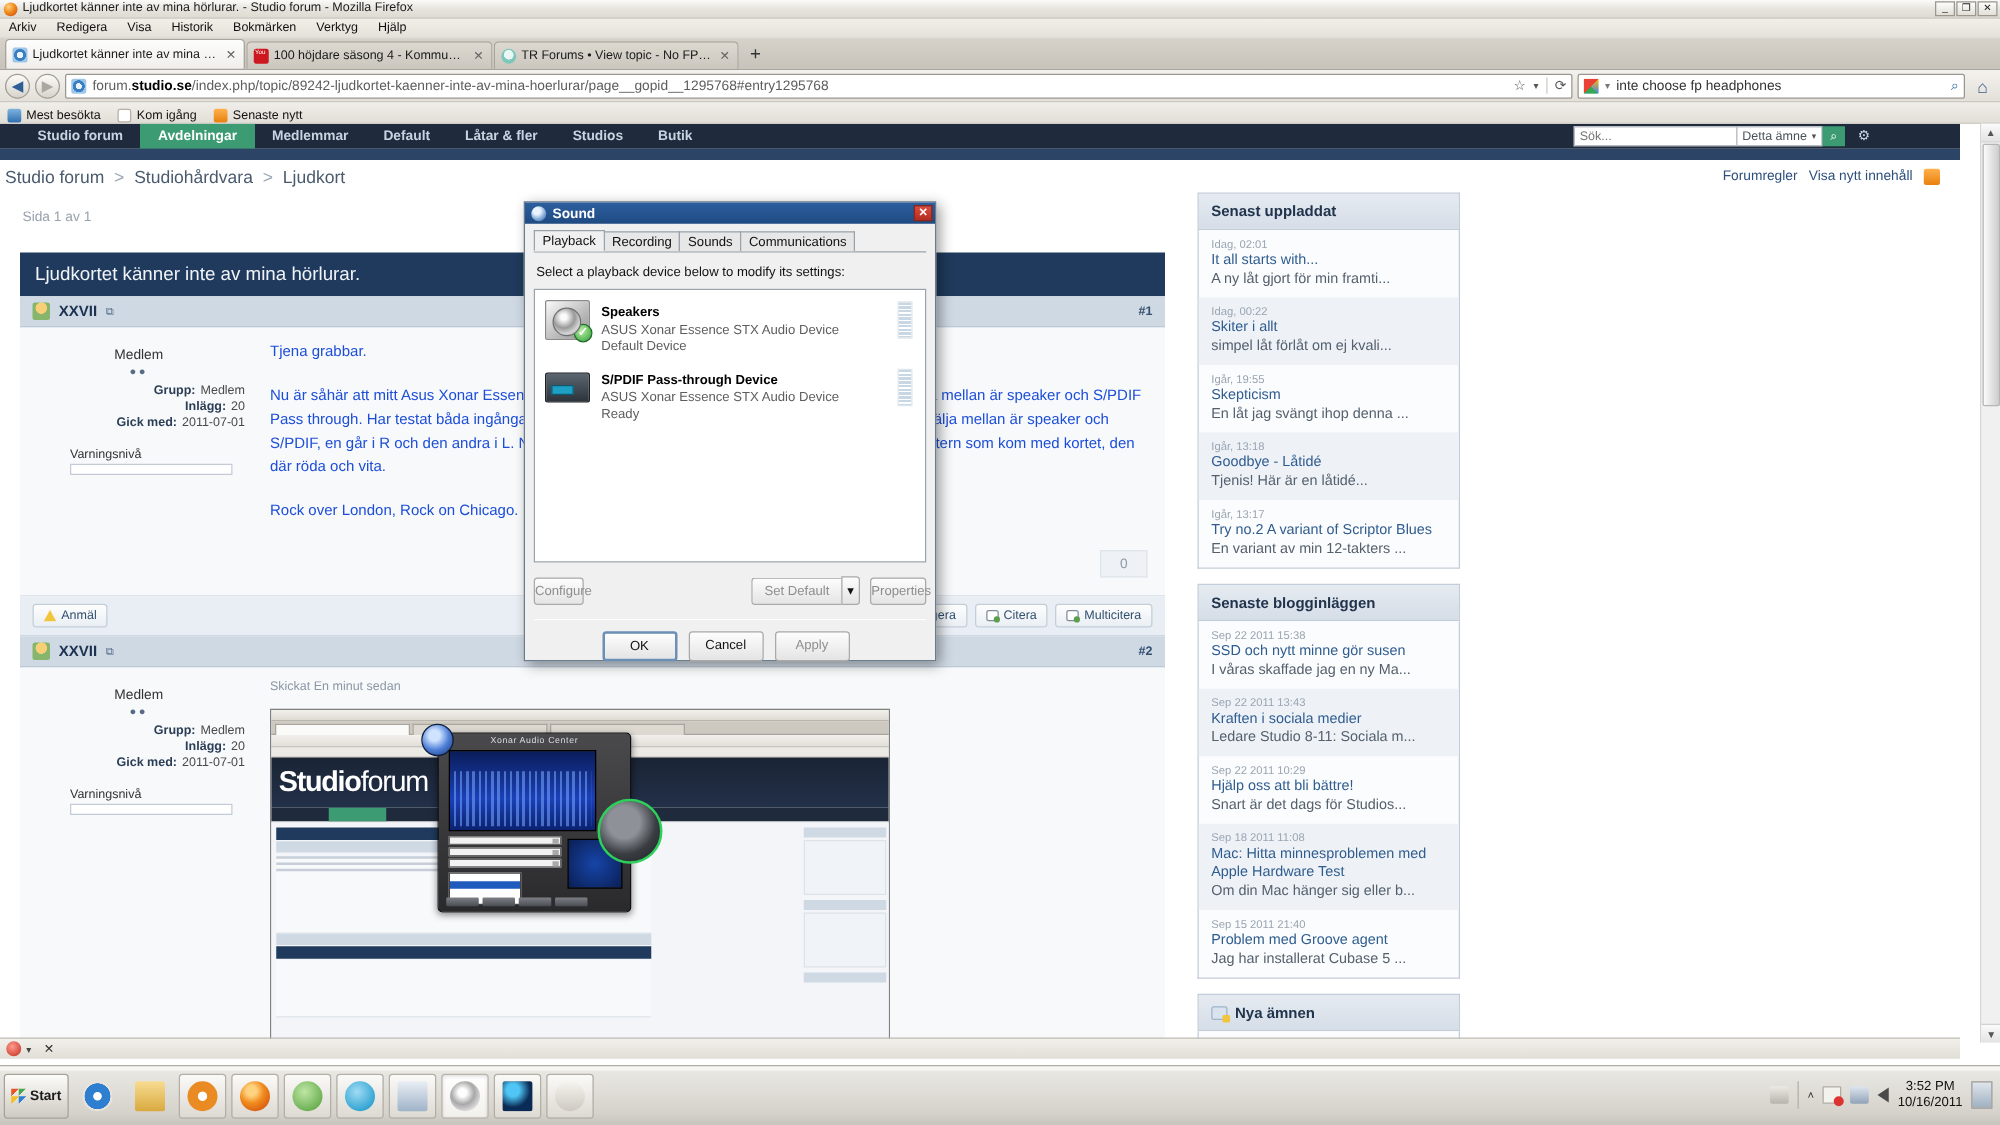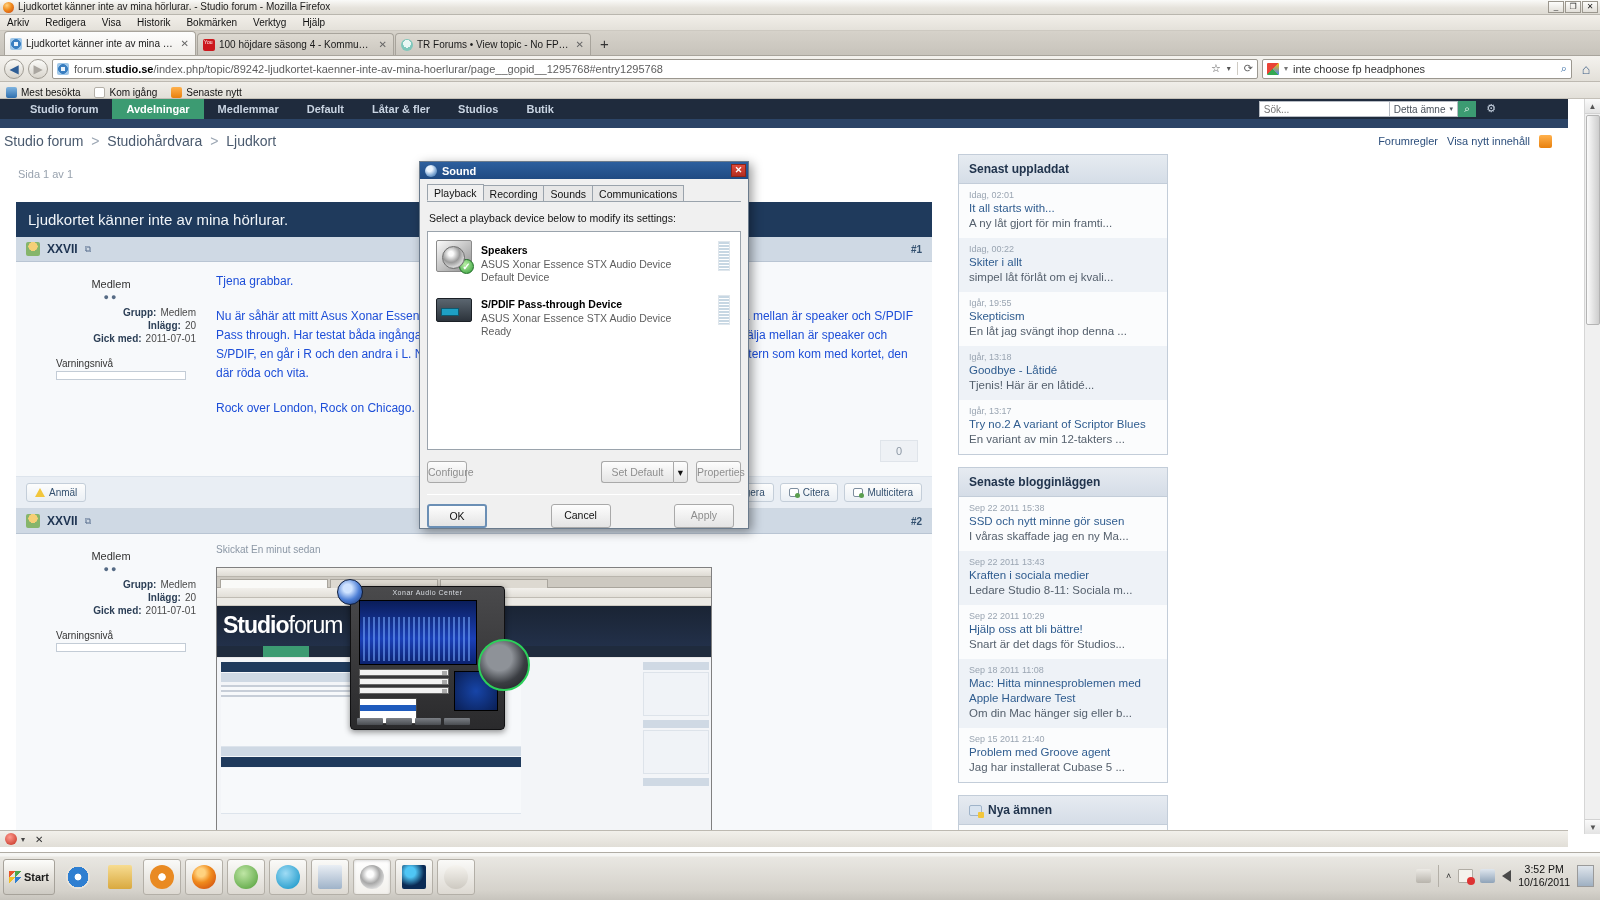--- a/index.html
+++ b/index.html
@@ -388,21 +388,21 @@
   .w-btn {
     background: linear-gradient(#fdfdfd,#e4e4e4); border:1px solid #a9a9a9; border-radius:3px;
     font-size:10.5px; color:#8e8e8e; padding:4px 0; text-align:center;
   }
   .w-btn.enabled { color:#111; }
   .btn-configure { width:40px; }
   .btn-setdefault { width:72px; margin-left:auto; border-radius:3px 0 0 3px; border-right:none;}
   .btn-setdefault-arrow { width:15px; border-radius:0 3px 3px 0; }
   .btn-properties { width:45px; margin-left:8px; }
   .sd-sep { height:1px; background:#d0d0d0; margin:11px 0 0 0; border-bottom:1px solid #fff; }
-  .sd-footer { display:flex; justify-content:space-between; gap:9px; padding:9px 7px 0 0; }
+  .sd-footer { display:flex; justify-content:center; gap:9px; padding:9px 7px 0 0; }
   .btn-ok { width:60px; border:2px solid #6b8fb5 !important; }
   .btn-cancel { width:60px; }
   .btn-apply { width:60px; }
 
   
   .pg-scroll {
     position:absolute; right:0; top:99px; width:16px; height:735px;
     background:#f0f0f0; border-left:1px solid #d6d6d6;
   }
   .pg-scroll .arr { height:15px; display:flex;align-items:center;justify-content:center;font-size:8px;color:#555;

